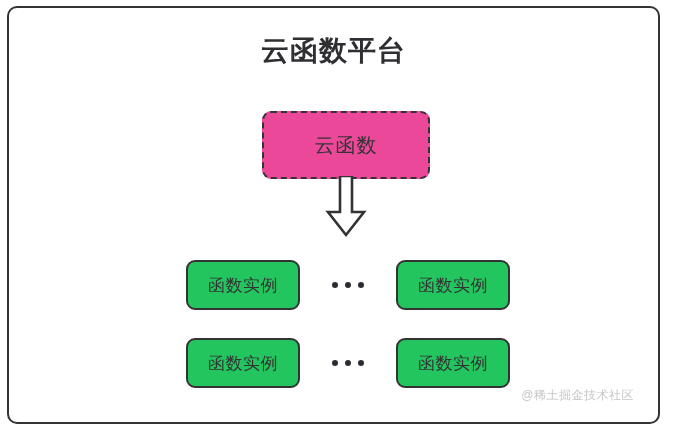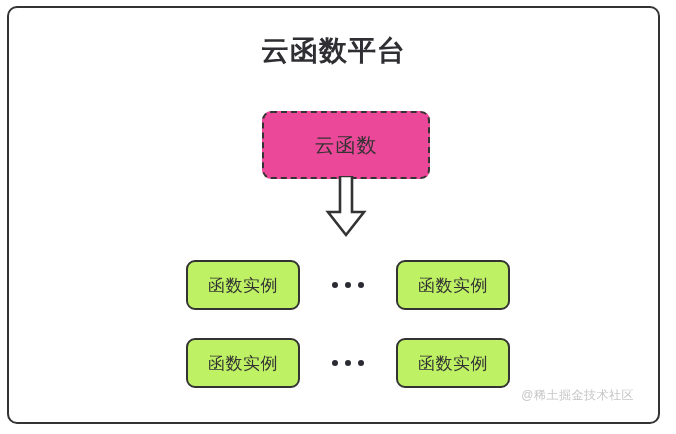--- a/index.html
+++ b/index.html
@@ -90,21 +90,21 @@
   }
   .instance-row.row-1 { top: 252px; }
   .instance-row.row-2 { top: 330px; }
 
   .instance-box {
     width: 114px;
     height: 50px;
     box-sizing: border-box;
     border: 2.5px solid #333333;
     border-radius: 9px;
-    background: #bef264;
+    background: #22c55e;
     display: flex;
     align-items: center;
     justify-content: center;
   }
   .instance-label {
     font-size: 17px;
     color: #333333;
     letter-spacing: 0.5px;
   }
 

